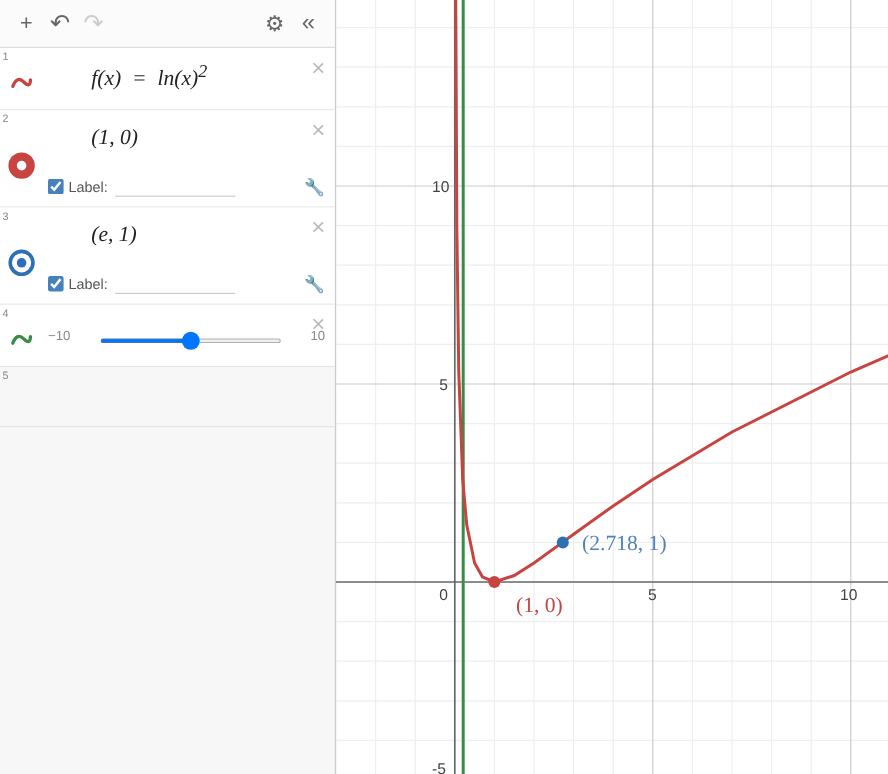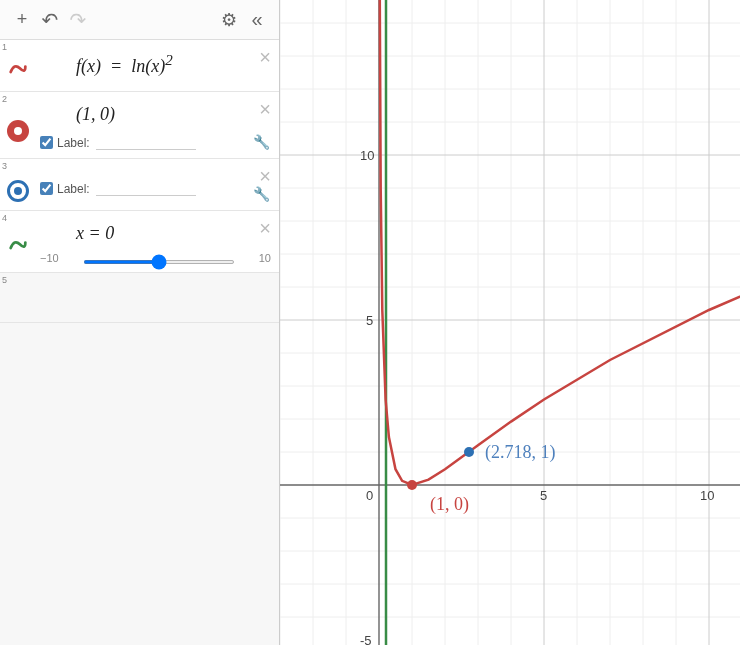--- a/index.html
+++ b/index.html
@@ -10,21 +10,21 @@
 .toolbar .tbtn { width: 28px; height: 28px; display: flex; align-items: center; justify-content: center; color: #666; cursor: pointer; font-size: 18px; }
 .toolbar .spacer { flex: 1; }
 .expr-list { flex: 1; overflow-y: auto; }
 .expr-row { position: relative; background: #fff; border-bottom: 1px solid #e5e5e5; min-height: 52px; display: flex; }
 .expr-idx { position: absolute; top: 2px; left: 2px; font-size: 9px; color: #888; }
 .expr-icon { width: 36px; display: flex; align-items: center; justify-content: center; padding-top: 12px; }
 .expr-body { flex: 1; padding: 12px 8px 8px 4px; }
 .expr-math { font-family: "Times New Roman", serif; font-size: 18px; font-style: italic; color: #222; margin-left: 36px; }
 .expr-close { position: absolute; top: 6px; right: 8px; font-size: 20px; color: #bbb; cursor: pointer; font-weight: 300; }
 .expr-wrench { position: absolute; bottom: 8px; right: 8px; color: #aaa; font-size: 14px; cursor: pointer; }
-.label-row { display: flex; align-items: center; margin-top: 10px; font-size: 12px; color: #555; }
+.label-row { display: flex; align-items: flex-start; margin-top: 24px; font-size: 12px; color: #555; }
 .label-row input[type=checkbox] { margin-right: 4px; accent-color: #4781b9; }
 .label-row .label-input { border: none; border-bottom: 1px solid #ccc; width: 100px; margin-left: 6px; background: transparent; font-size: 12px; }
 .slider-row { display: flex; align-items: flex-end; margin-top: 8px; font-size: 11px; color: #888; gap: 24px; }
 .slider-row input[type=range] { flex: 1; height: 4px; }
 .circle-icon { width: 22px; height: 22px; border-radius: 50%; display: flex; align-items: center; justify-content: center; }
 .swirl { width: 22px; height: 22px; }
 .empty-row { background: #f7f7f7; min-height: 50px; }
 .graph-panel { flex: 1; position: relative; background: #fff; }
 svg.grid { position: absolute; top: 0; left: 0; }
 .axis-label { font-family: Arial; font-size: 13px; fill: #444; }
@@ -80,39 +80,39 @@
       </div>
 
       <div class="expr-row">
         <span class="expr-idx">3</span>
         <div class="expr-icon">
           <div class="circle-icon" style="border:3px solid #2d70b3;background:#fff">
               <div style="width:8px;height:8px;border-radius:50%;background:#2d70b3"></div>
             </div>
         </div>
         <div class="expr-body">
+          <div class="expr-math">(<i>e</i>, 1)</div>
           <div class="label-row">
             <input type="checkbox" checked="" style="">
             <span>Label:</span>
             <input class="label-input" style="">
           </div>
         </div>
         <div class="expr-close">×</div>
         <div class="expr-wrench">🔧</div>
       </div>
 
       <div class="expr-row">
         <span class="expr-idx">4</span>
         <div class="expr-icon">
           <svg class="swirl" viewBox="0 0 24 24">
               <path d="M4 12 Q8 2 14 8 Q20 14 20 6" stroke="#388c46" stroke-width="3" fill="none" stroke-linecap="round"></path>
             </svg>
         </div>
         <div class="expr-body">
-          <div class="expr-math"><i>x</i> = 0</div>
           <div class="slider-row">
             <span>−10</span>
             <input type="range" min="-10" max="10" value="0" style="">
             <span>10</span>
           </div>
         </div>
         <div class="expr-close">×</div>
       </div>
 
       <div class="expr-row empty-row">

